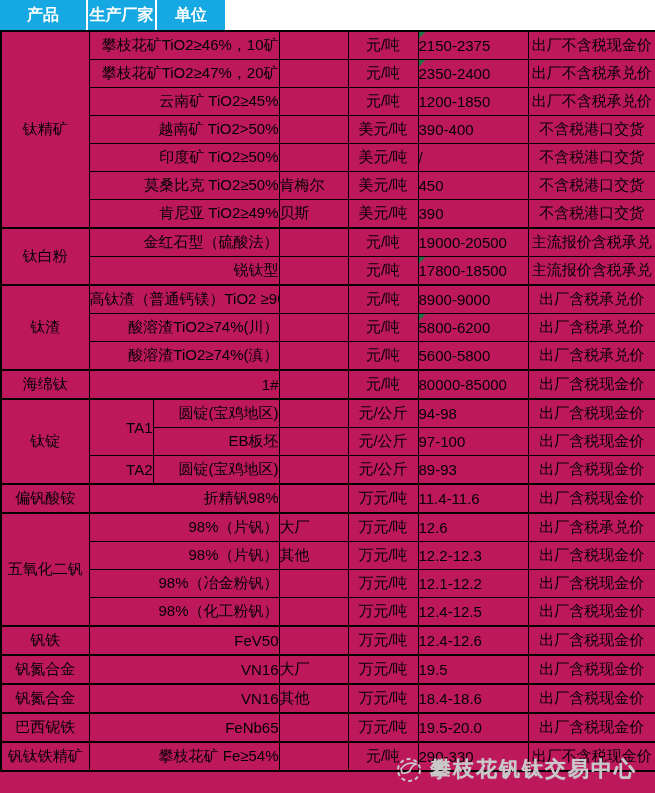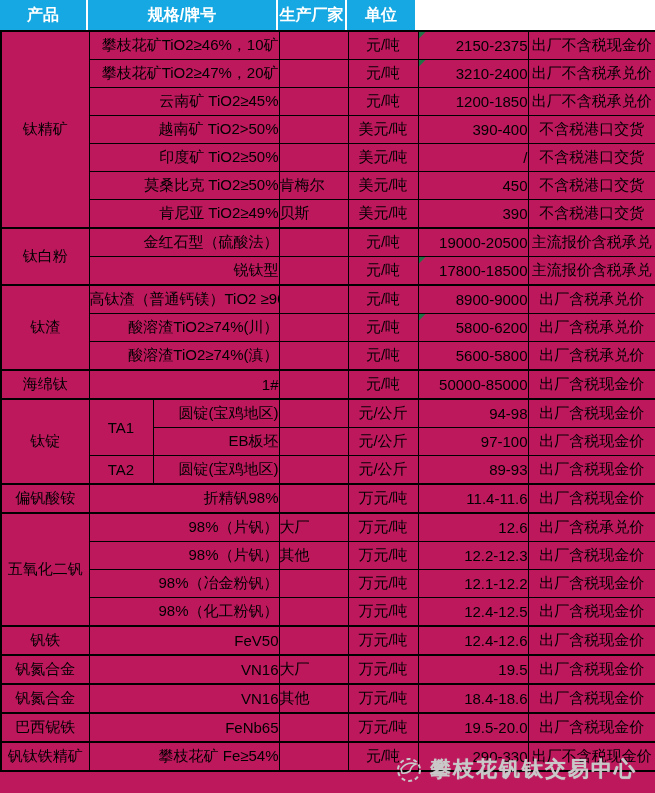--- a/index.html
+++ b/index.html
@@ -22,24 +22,24 @@
     border:2px solid var(--border, #000);
   }
   table.price td {
     border:1px solid var(--border, #000);
     height:27px; font-size:15px; padding:0 0 0 0;
     white-space:nowrap; overflow:hidden; vertical-align:middle;
   }
   tr.gs td { border-top-width:2px; }
   td.c-prod  { text-align:center; }
   td.c-spec  { text-align:right; padding-left:4px; }
-  td.c-grade { text-align:center; padding-left:4px; }
+  td.c-grade { text-align:right; padding-left:4px; }
   td.c-maker { text-align:left; }
   td.c-unit  { text-align:center; }
-  td.c-price { text-align:right; position:relative; font-size:16px; }
+  td.c-price { text-align:left; position:relative; font-size:16px; }
   td.c-note  { text-align:center; padding-left:3px; }
   td.sm      { font-size:12.5px; }
   .tri {
     position:absolute; top:0; left:0; width:7px; height:7px;
     background:var(--flag_green, #217346);
     clip-path:polygon(0 0, 100% 0, 0 100%);
   }
   
   .watermark {
     position:absolute; top:754px; right:18px;
@@ -50,21 +50,20 @@
   }
   .wm-logo { flex:0 0 auto; }
 </style>
 </head>
 <body>
 
 <div class="page">
 
   <div class="thead">
     <div class="th" style="width:86px">产品</div>
-    <div class="th" style="width:188px">规格/牌号</div>
     <div class="th" style="width:67px">生产厂家</div>
     <div class="th" style="width:68px">单位</div>
   </div>
 
   <table class="price">
     <colgroup>
       <col style="width:88px">
         <col style="width:64px">
         <col style="width:126px">
       <col style="width:69px">
@@ -79,21 +78,21 @@
         <td class="c-spec" colspan="2">攀枝花矿TiO2≥46%，10矿</td>
         <td class="c-maker"></td>
         <td class="c-unit">元/吨</td>
         <td class="c-price"><span class="tri"></span><span>2150-2375</span></td>
         <td class="c-note">出厂不含税现金价</td>
       </tr>
       <tr>
         <td class="c-spec" colspan="2">攀枝花矿TiO2≥47%，20矿</td>
         <td class="c-maker"></td>
         <td class="c-unit">元/吨</td>
-        <td class="c-price"><span class="tri"></span><span>3210-2400</span></td>
+        <td class="c-price"><span class="tri"></span><span>2350-2400</span></td>
         <td class="c-note">出厂不含税承兑价</td>
       </tr>
       <tr>
         <td class="c-spec" colspan="2">云南矿 TiO2≥45%</td>
         <td class="c-maker"></td>
         <td class="c-unit">元/吨</td>
         <td class="c-price">1200-1850</td>
         <td class="c-note">出厂不含税承兑价</td>
       </tr>
       <tr>
@@ -162,21 +161,21 @@
         <td class="c-unit">元/吨</td>
         <td class="c-price">5600-5800</td>
         <td class="c-note">出厂含税承兑价</td>
       </tr>
 
       <tr class="gs">
         <td class="c-prod">海绵钛</td>
         <td class="c-spec" colspan="2">1#</td>
         <td class="c-maker"></td>
         <td class="c-unit">元/吨</td>
-        <td class="c-price">50000-85000</td>
+        <td class="c-price">80000-85000</td>
         <td class="c-note">出厂含税现金价</td>
       </tr>
 
       <tr class="gs">
         <td class="c-prod" rowspan="3">钛锭</td>
         <td class="c-grade" rowspan="2">TA1</td>
         <td class="c-spec">圆锭(宝鸡地区)</td>
         <td class="c-maker"></td>
         <td class="c-unit">元/公斤</td>
         <td class="c-price">94-98</td>

